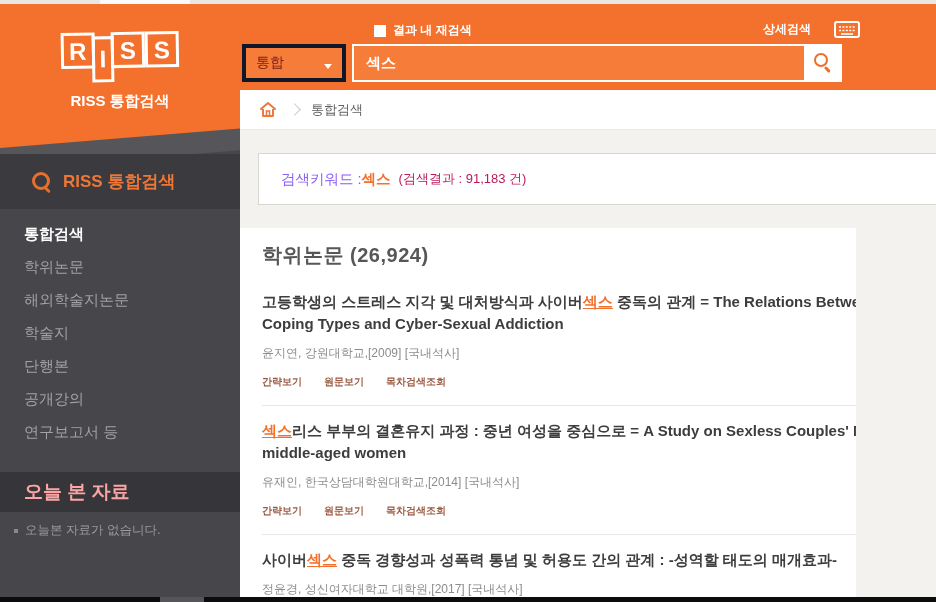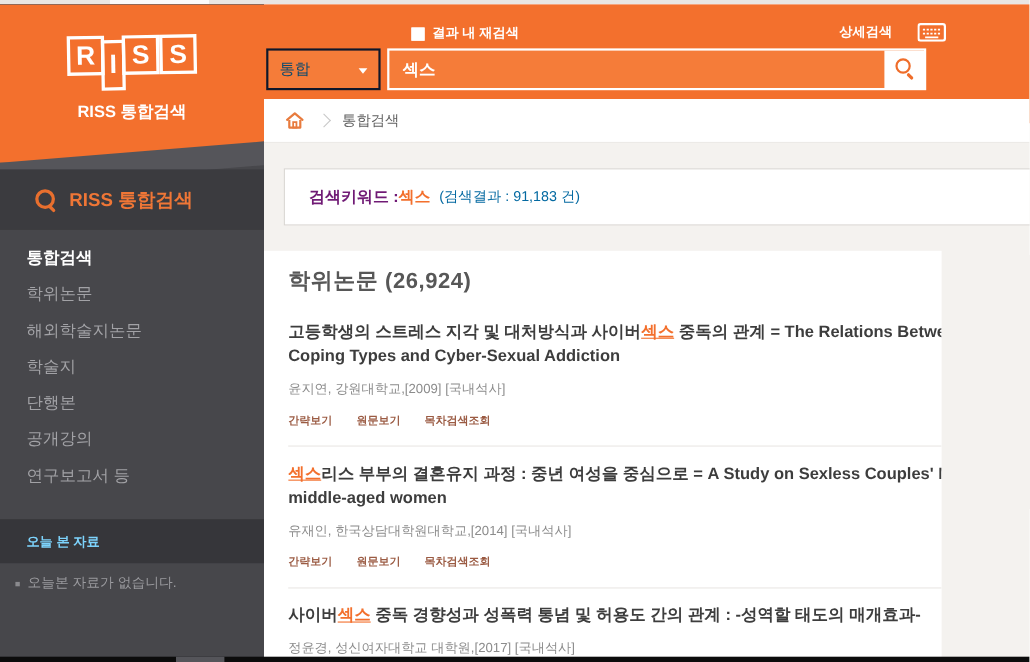--- a/index.html
+++ b/index.html
@@ -15,21 +15,21 @@
   .header { position:absolute; left:0; top:4px; width:936px; height:108px; background:#f3702d; }
 
   .rescope { position:absolute; left:374px; top:18px; display:flex; align-items:center; gap:7px; }
   .rescope-box { width:12px; height:12px; background:#fff; border:1px solid #fff; display:inline-block; }
   .rescope-label { color:#fff; font-size:12px; font-weight:bold; }
 
   .advsearch { position:absolute; left:763px; top:17px; display:flex; align-items:flex-start; gap:23px; }
   .advsearch-label { color:#fff; font-size:12px; font-weight:bold; cursor:pointer; }
 
   .scope-dd { position:absolute; left:242px; top:40px; width:104px; height:38px;
-              border:2px solid #0f172a; background:#f57c39; color:#0c4a6e; font-size:14px;
+              border:4px solid #0f172a; background:#f57c39; color:#7f1d1d; font-size:14px;
               display:flex; align-items:center; padding:0 10px; cursor:pointer; }
   .scope-caret { position:absolute; right:10px; top:16px; width:0; height:0;
                  border-left:4px solid transparent; border-right:4px solid transparent;
                  border-top:5px solid #fff; }
   .search-box { position:absolute; left:352px; top:40px; width:490px; height:38px;
                 border:2px solid #fff; background:#f57c39; }
   .search-input { position:absolute; left:0; top:0; width:100%; height:100%;
                   background:transparent; border:none; outline:none; color:#fff;
                   font-weight:bold; font-size:15px; padding:0 46px 0 12px;
                   font-family:"Liberation Sans","DejaVu Sans",sans-serif; }
@@ -63,42 +63,42 @@
   .mag2::after { content:''; position:absolute; right:0; bottom:0; width:8px; height:3px;
                  background:#e86f2e; transform:rotate(45deg); border-radius:2px; }
   .sb-search-label { color:#ef7636; font-size:17px; font-weight:bold; }
 
   .sb-menu { position:absolute; left:0; top:214px; width:240px; }
   .sb-item { padding:7px 0 7px 24px; font-size:15px; color:#a2a2a6; cursor:pointer; }
   .sb-item.active { color:#fff; font-weight:bold; }
 
   .sb-today { position:absolute; left:0; top:468px; width:240px; height:40px; background:#36363a;
               display:flex; align-items:center; padding-left:24px; }
-  .sb-today-title { color:#7dd3fc; font-size:12px; font-weight:bold;text-align:center; }
+  .sb-today-title { color:#fca5a5; font-size:19px; font-weight:bold;text-align:center; }
   .sb-empty { position:absolute; left:0; top:518px; width:240px; padding-left:14px;
               display:flex; align-items:center; gap:7px; }
   .sb-bullet { width:4px; height:4px; background:#8a8a8e; display:inline-block; }
   .sb-empty-text { color:#9b9b9f; font-size:12.5px; }
 
   
   .breadcrumb { position:absolute; left:240px; top:90px; width:696px; height:40px; background:#fff;
                 border-bottom:1px solid #eceae7; display:flex; align-items:center; gap:12px;
                 padding-left:18px; }
   .crumb-chevron { width:9px; height:9px; border-top:1px solid #c8c8c8; border-right:1px solid #c8c8c8;
                    transform:rotate(45deg); }
   .crumb-text { color:#5f5f5f; font-size:13px; }
 
   
   .content-bg { position:absolute; left:240px; top:130px; width:696px; height:472px; background:#f4f2ef; }
   .keyword-box { position:absolute; left:258px; top:153px; width:720px; height:52px; background:#fff;
                  border:1px solid #d9d6d2; display:flex; align-items:center; padding-left:22px;
                  font-size:14.5px; }
-  .kw-label { color:#701a75; font-weight:bold; }
+  .kw-label { color:#8b5cf6; font-weight:normal; }
   .kw-key { color:#f3702d; font-weight:bold; }
-  .kw-count { color:#0369a1; font-size:13px; margin-left:8px; }
+  .kw-count { color:#be185d; font-size:13px; margin-left:8px; }
 
   .results-panel { position:absolute; left:240px; top:228px; width:616px; height:374px; background:#fff;
                    padding:14px 0 0 22px; overflow:hidden; }
   .section-title { font-size:20px; color:#575757; font-weight:600; letter-spacing:0.5px; }
 
   .result-item { margin-top:22px; }
   .result-item + .result-item { border-top:1px solid #e9e7e4; padding-top:14px; margin-top:16px; }
   .r-title { font-size:15px; line-height:22px; font-weight:bold; color:#3d3d3d;
              white-space:nowrap; overflow:hidden; cursor:pointer; }
   .r-title .hl { color:#f3702d; text-decoration:underline; }

